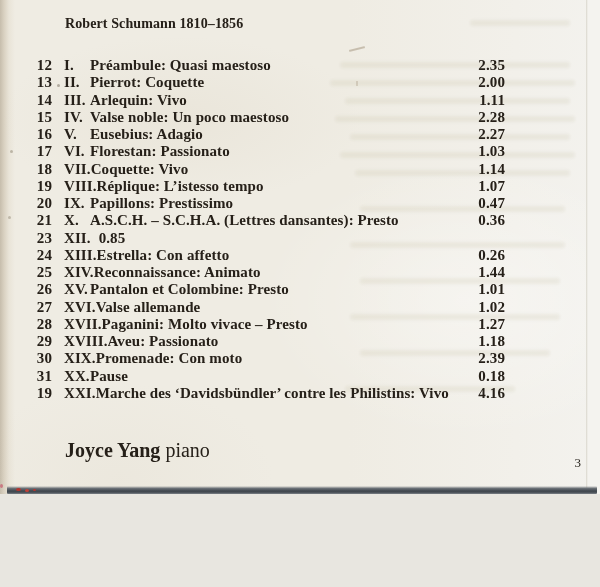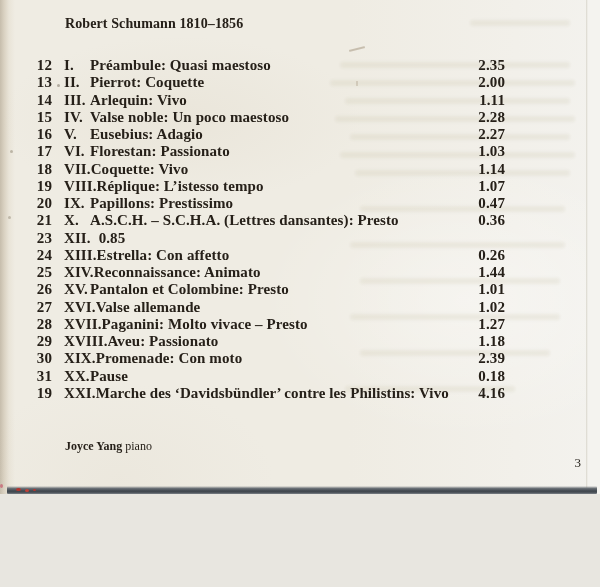--- a/index.html
+++ b/index.html
@@ -73,21 +73,21 @@
     letter-spacing: 0.1px;
     white-space: nowrap;
   }
   .col-num   { width: 19px; text-align: right; flex: none; }
   .col-roman { margin-left: 12px; min-width: 26px; flex: none; }
   .col-title { margin-left: 0; flex: 1 1 auto; overflow: hidden; }
   .col-dur   { flex: none; margin-left: 8px; text-align: right; }
   .performer-line {
     position: absolute;
     left: 65px; top: 439px;
-    font-size: 12px;
+    font-size: 20px;
   }
   .performer-name { font-weight: 700; }
   .performer-instrument { font-weight: 400; }
   .page-number {
     position: absolute;
     right: 19px; bottom: 23px;
     font-size: 13px;
     font-weight: 400;
     color: #1f1b15;
   }

